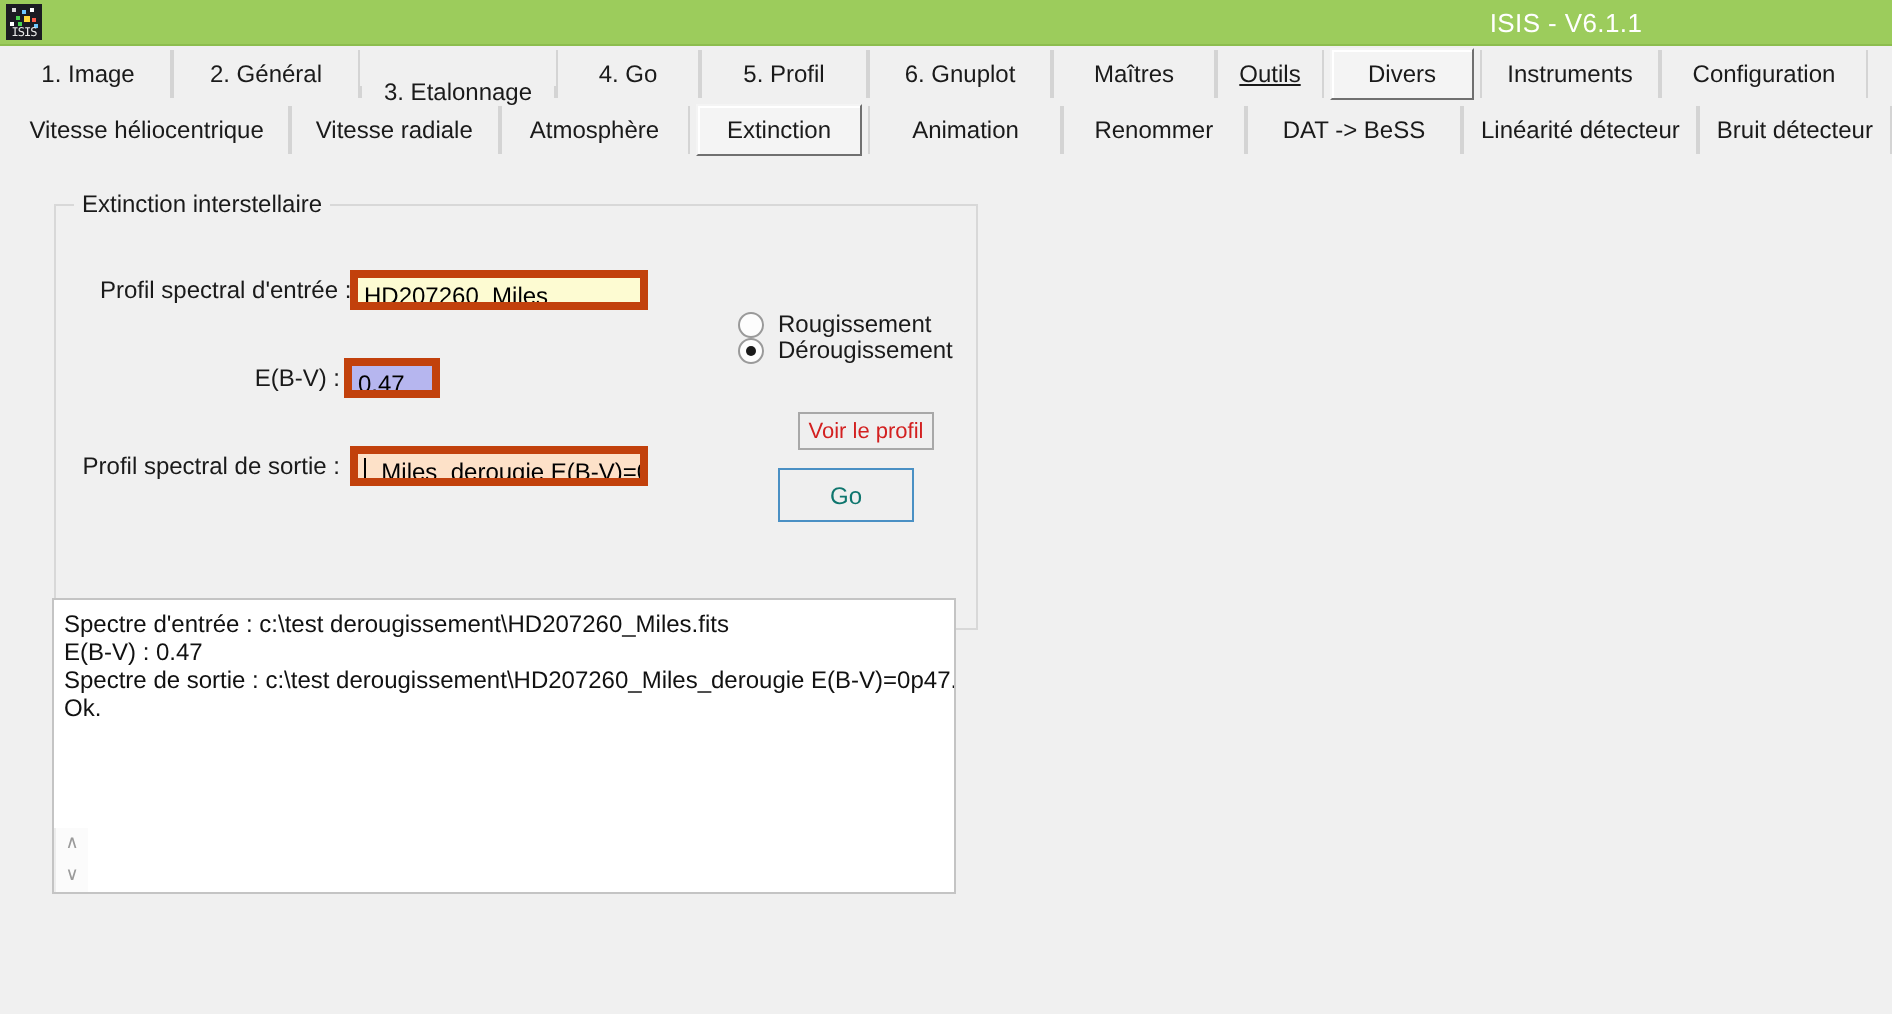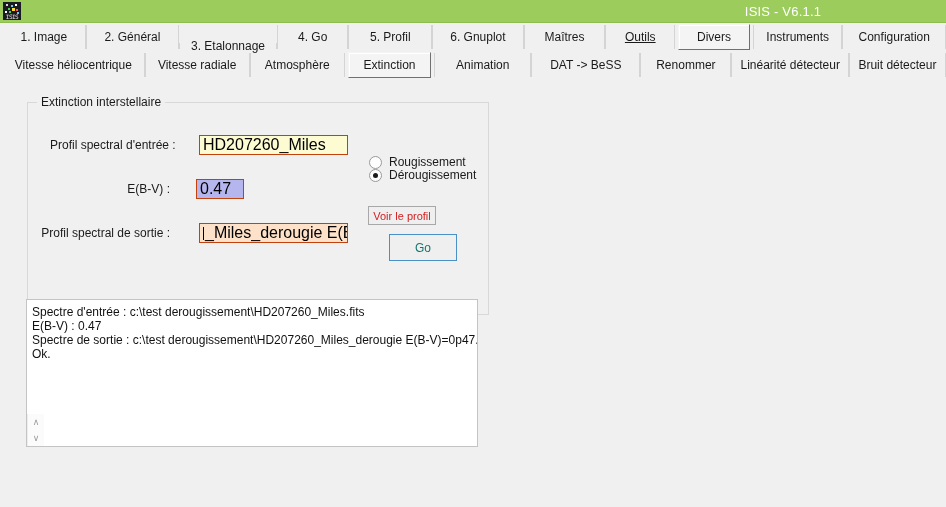--- a/index.html
+++ b/index.html
@@ -116,31 +116,30 @@
   .form-label {
     position: absolute;
     font-size: 12px;
     color: #1a1a1a;
     text-align: right;
     white-space: nowrap;
   }
   .textbox {
     position: absolute;
     box-sizing: border-box;
-    border: 1px solid #c2410c;
+    border: 4px solid #c2410c;
     font-family: "Liberation Sans", sans-serif;
-    font-size: 16px;
+    font-size: 12px;
     color: #000;
     padding: 0 3px;
     line-height: 18px;
     height: 20px;
     outline: none;
     white-space: nowrap;
     overflow: hidden;
-    margin-left: 24px;
   }
   #input-profile {
     left: 147px;  
     top: 32px;
     width: 149px;
     background: #fdfbd2;
   }
   #input-ebv {
     left: 144px;
     top: 76px;
@@ -196,21 +195,21 @@
     position: absolute;
     box-sizing: border-box;
     display: flex;
     align-items: center;
     justify-content: center;
     font-size: 12px;
     background: #efefef;
     white-space: nowrap;
   }
   #btn-voir {
-    left: 340px;
+    left: 371px;
     top: 103px;
     width: 68px;
     height: 19px;
     border: 1px solid #a8a8a8;
     color: #d32020;
     font-size: 11px;
     align-items: center;
   }
   #btn-go {
     left: 361px;
@@ -300,21 +299,21 @@
     </div>
   <div class="tab" style="width:84px;">
       <span>5. Profil</span>
     </div>
   <div class="tab" style="width:92px;">
       <span>6. Gnuplot</span>
     </div>
   <div class="tab" style="width:82px;">
       <span>Maîtres</span>
     </div>
-  <div class="tab" style="width:70px;text-decoration:underline;">
+  <div class="tab" style="width:54px;text-decoration:underline;">
       <span>Outils</span>
     </div>
   <div class="tab selected" style="width:72px;">
       <span>Divers</span>
     </div>
   <div class="tab" style="width:90px;">
       <span>Instruments</span>
     </div>
   <div class="tab" style="width:104px;">
       <span>Configuration</span>
@@ -330,25 +329,25 @@
     </div>
   <div class="tab" style="width:96px;">
       <span>Atmosphère</span>
     </div>
   <div class="tab selected" style="width:84px;">
       <span>Extinction</span>
     </div>
   <div class="tab" style="width:98px;">
       <span>Animation</span>
     </div>
+  <div class="tab" style="width:92px;">
+      <span>Renommer</span>
+    </div>
   <div class="tab" style="width:110px;">
       <span>DAT -&gt; BeSS</span>
-    </div>
-  <div class="tab" style="width:92px;">
-      <span>Renommer</span>
     </div>
   <div class="tab" style="width:118px;">
       <span>Linéarité détecteur</span>
     </div>
   <div class="tab" style="width:98px;">
       <span>Bruit détecteur</span>
     </div>
 </div>
 
 <div id="groupbox">

